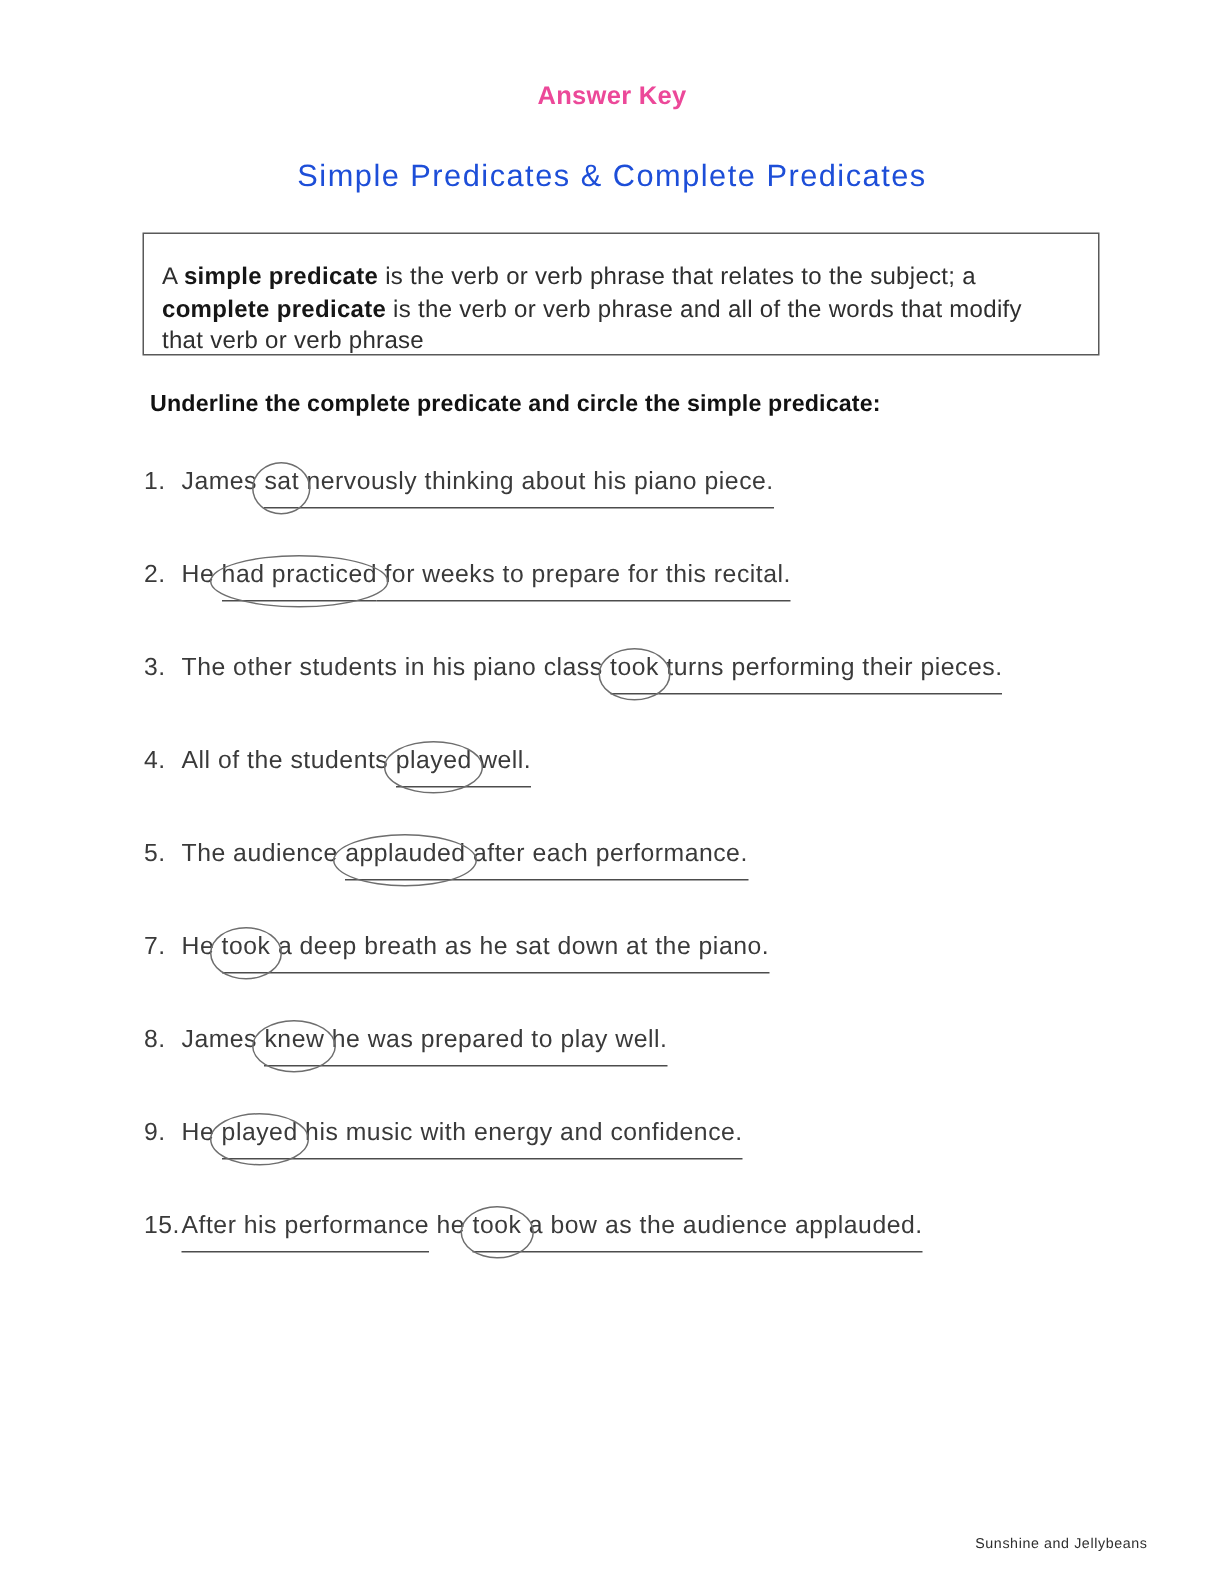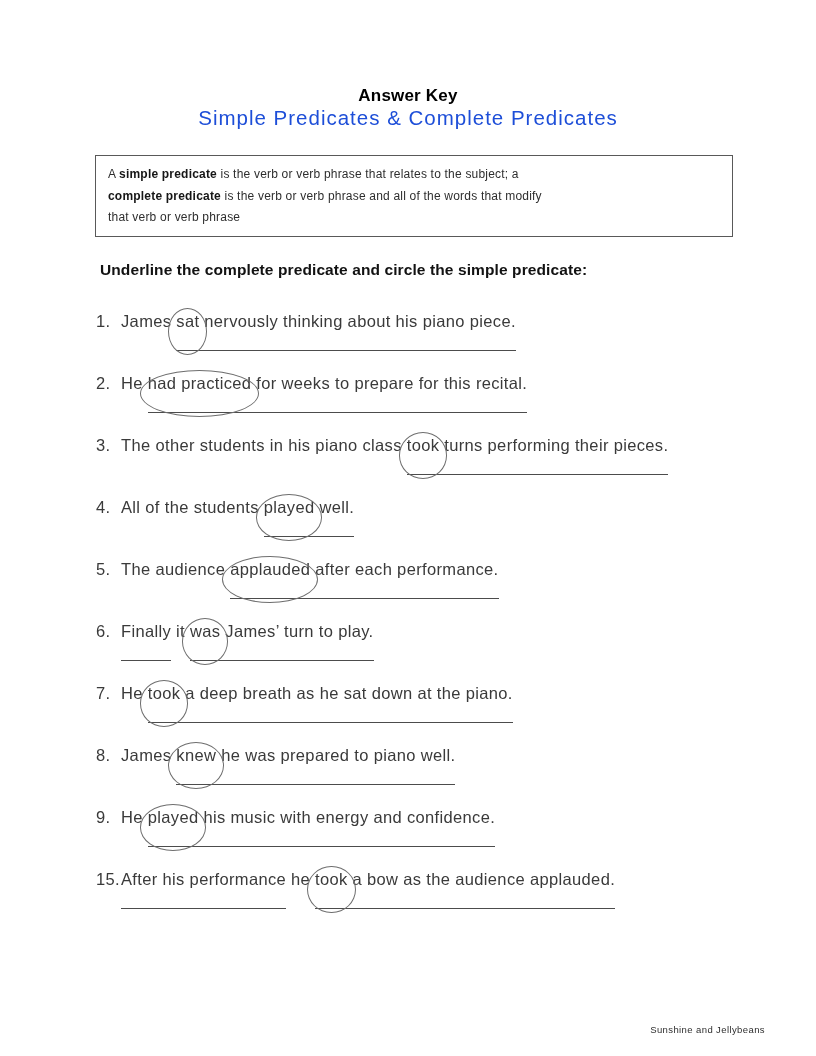--- a/index.html
+++ b/index.html
@@ -10,41 +10,40 @@
     background: #ffffff;
     font-family: "Liberation Sans", sans-serif;
     overflow: hidden;
   }
   .answer-key {
     position: absolute;
     top: 54px; left: 0; right: 0;
     text-align: center;
     font-size: 17px;
     font-weight: bold;
-    color: #000000;
+    color: #ec4899;
     letter-spacing: 0.2px;
-    margin-top: 32px;
   }
   .title {
     position: absolute;
     top: 106px; left: 0; right: 0;
     text-align: center;
     font-size: 20.5px;
     font-weight: 400;
     color: #1d4ed8;
     letter-spacing: 1px;
   }
   .def-box {
     position: absolute;
     left: 95px; top: 155px;
     width: 638px; height: 82px;
     box-sizing: border-box;
     border: 1px solid #595959;
-    padding: 8px 12px;
-    font-size: 12px;
+    padding: 18px 12px;
+    font-size: 16px;
     line-height: 21.5px;
     color: #2e2e2e;
     letter-spacing: 0.2px;
     white-space: pre-wrap;
   }
   .def-box b { color: #161616; }
   .instruction {
     position: absolute;
     left: 100px; top: 261px;
     font-size: 15.5px;
@@ -67,21 +66,21 @@
   }
   .num {
     display: inline-block;
     width: 25px;
     vertical-align: baseline;
   }
   .sentence { white-space: pre; }
   .seg { white-space: pre; }
   .seg.u {
     border-bottom: 1.8px solid #4c4c4c;
-    padding-bottom: 20px;
+    padding-bottom: 8px;
   }
   .seg.circled { position: relative; }
   .oval {
     position: absolute;
     left: -8px; right: -8px;
     top: -4px; bottom: -5px;
     border: 1.4px solid #6e6e6e;
     border-radius: 50%;
     pointer-events: none;
   }
@@ -102,20 +101,19 @@
   <div class="def-box" id="def-box"><span>A </span><b>simple predicate</b><span> is the verb or verb phrase that relates to the subject; a
 </span><b>complete predicate</b><span> is the verb or verb phrase and all of the words that modify
 that verb or verb phrase</span></div>
   <div class="instruction">Underline the complete predicate and circle the simple predicate:</div>
   <div class="items" id="items">
       <div class="item"><span class="num">1.</span><span class="sentence"><span class="seg">James </span><span class="seg u circled">sat<span class="oval"></span></span><span class="seg u"> nervously thinking about his piano piece.</span></span></div>
       <div class="item"><span class="num">2.</span><span class="sentence"><span class="seg">He </span><span class="seg u circled">had practiced<span class="oval"></span></span><span class="seg u"> for weeks to prepare for this recital.</span></span></div>
       <div class="item"><span class="num">3.</span><span class="sentence"><span class="seg">The other students in his piano class </span><span class="seg u circled">took<span class="oval"></span></span><span class="seg u"> turns performing their pieces.</span></span></div>
       <div class="item"><span class="num">4.</span><span class="sentence"><span class="seg">All of the students </span><span class="seg u circled">played<span class="oval"></span></span><span class="seg u"> well.</span></span></div>
       <div class="item"><span class="num">5.</span><span class="sentence"><span class="seg">The audience </span><span class="seg u circled">applauded<span class="oval"></span></span><span class="seg u"> after each performance.</span></span></div>
-      <div class="item"><span class="num">6.</span><span class="sentence"><span class="seg u">Finally</span><span class="seg"> it </span><span class="seg u circled">was<span class="oval"></span></span><span class="seg u"> James’ turn to play.</span></span></div>
       <div class="item"><span class="num">7.</span><span class="sentence"><span class="seg">He </span><span class="seg u circled">took<span class="oval"></span></span><span class="seg u"> a deep breath as he sat down at the piano.</span></span></div>
-      <div class="item"><span class="num">8.</span><span class="sentence"><span class="seg">James </span><span class="seg u circled">knew<span class="oval"></span></span><span class="seg u"> he was prepared to piano well.</span></span></div>
+      <div class="item"><span class="num">8.</span><span class="sentence"><span class="seg">James </span><span class="seg u circled">knew<span class="oval"></span></span><span class="seg u"> he was prepared to play well.</span></span></div>
       <div class="item"><span class="num">9.</span><span class="sentence"><span class="seg">He </span><span class="seg u circled">played<span class="oval"></span></span><span class="seg u"> his music with energy and confidence.</span></span></div>
       <div class="item"><span class="num">15.</span><span class="sentence"><span class="seg u">After his performance</span><span class="seg"> he </span><span class="seg u circled">took<span class="oval"></span></span><span class="seg u"> a bow as the audience applauded.</span></span></div>
     </div>
   <div class="footer">Sunshine and Jellybeans</div>
 </div>
 
 </body></html>

